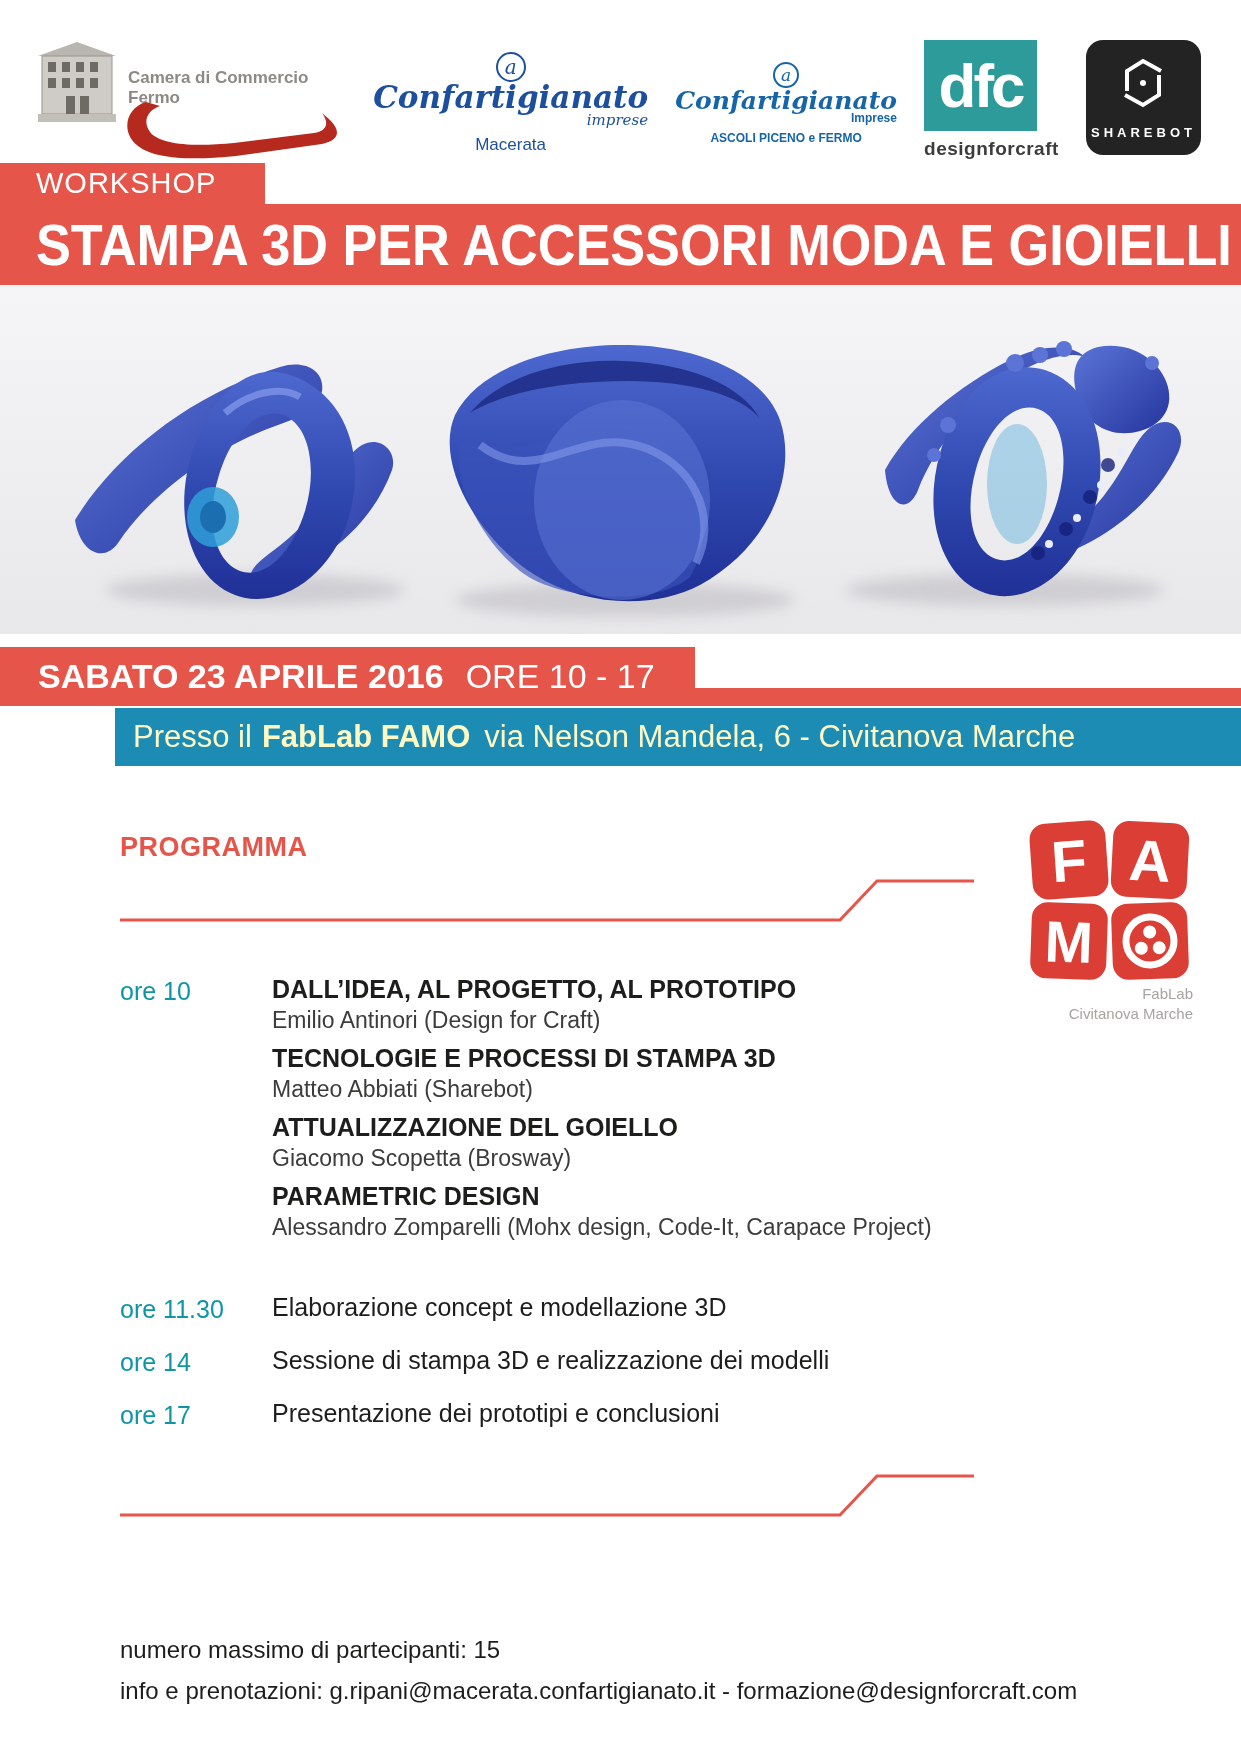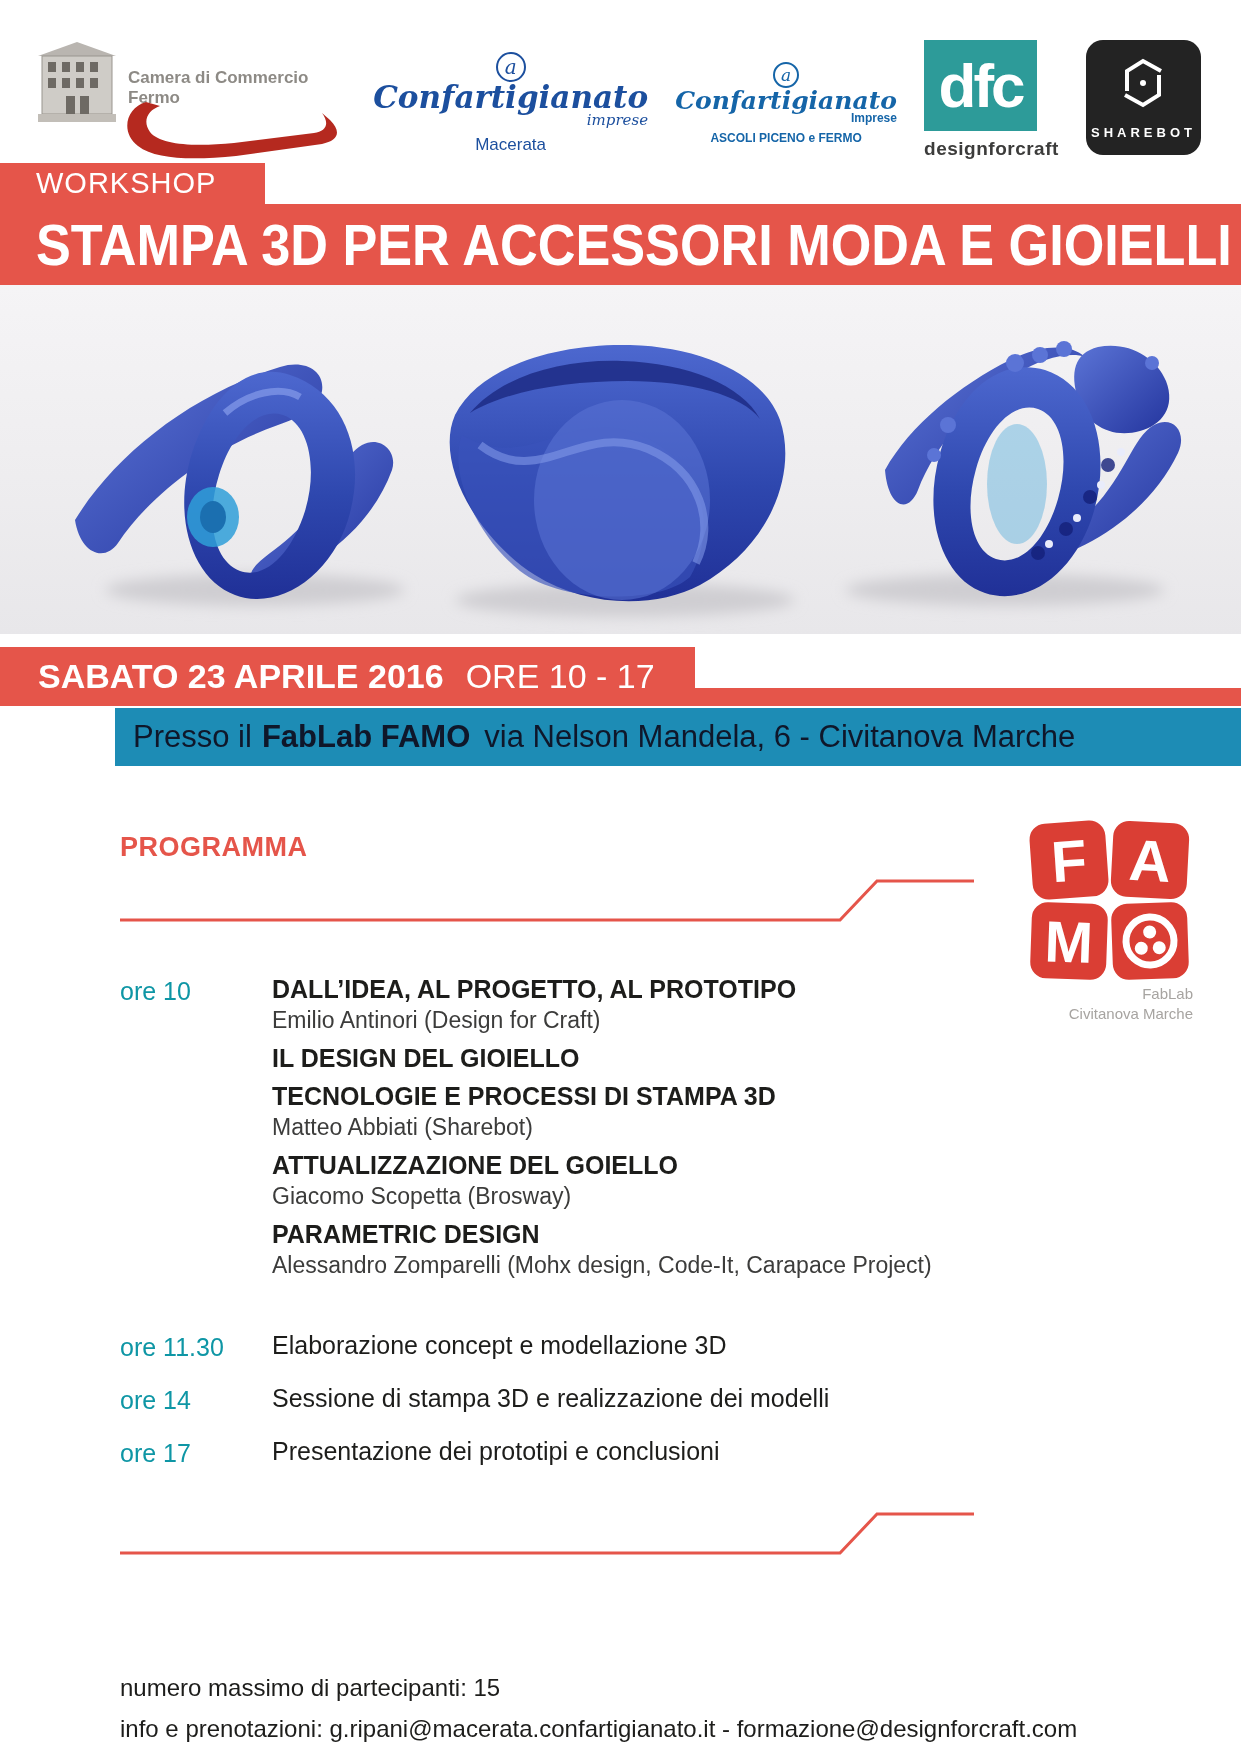--- a/index.html
+++ b/index.html
@@ -58,21 +58,21 @@
   .photo { height:349px; background:linear-gradient(180deg,#f5f4f6 0%,#eeedef 55%,#e8e7ea 100%); }
   .photo svg { display:block; }
 
   
   .date-band { position:relative; height:59px; margin-top:13px; }
   .date-main { position:absolute; left:0; top:0; width:695px; height:59px; background:#e5554a;
                display:flex; align-items:baseline; align-items:center; color:#fff; }
   .date-strip { position:absolute; left:695px; right:0; bottom:0; height:18px; background:#e5554a; }
   .date-text { font-weight:bold; font-size:34px; margin-left:38px; white-space:nowrap; }
   .time-text { font-size:34px; margin-left:22px; white-space:nowrap; }
-  .loc-band { margin:2px 0 0 115px; height:58px; background:#1d8cb5; color:#0f172a;
+  .loc-band { margin:2px 0 0 115px; height:58px; background:#1d8cb5; color:#fef9c3;
               display:flex; align-items:center; font-size:31px; padding-left:18px; }
   .loc-band .bold { font-weight:bold; margin:0 14px 0 10px; }
   .loc-band span { white-space:nowrap; }
 
   
   .program { position:relative; margin-top:66px; }
   .program-heading { margin:0 0 0 120px; color:#e5554a; font-size:27px; font-weight:bold;
                      letter-spacing:.5px; }
   .redline { display:block; margin:14px 0 0 120px; }
   .redline.bottom { margin-top:42px; }
@@ -288,21 +288,20 @@
 
   <div class="schedule">
       <div class="sched-row r0">
         <div class="time">ore 10</div>
         <div class="talks">
           <div class="talk">
             <div class="talk-title">DALL’IDEA, AL PROGETTO, AL PROTOTIPO</div>
             <div class="talk-speaker">Emilio Antinori (Design for Craft)</div>
           </div>
           <div class="talk">
-            <div class="talk-title">IL DESIGN DEL GIOIELLO</div>
           </div>
           <div class="talk">
             <div class="talk-title">TECNOLOGIE E PROCESSI DI STAMPA 3D</div>
             <div class="talk-speaker">Matteo Abbiati (Sharebot)</div>
           </div>
           <div class="talk">
             <div class="talk-title">ATTUALIZZAZIONE DEL GOIELLO</div>
             <div class="talk-speaker">Giacomo Scopetta (Brosway)</div>
           </div>
           <div class="talk">

